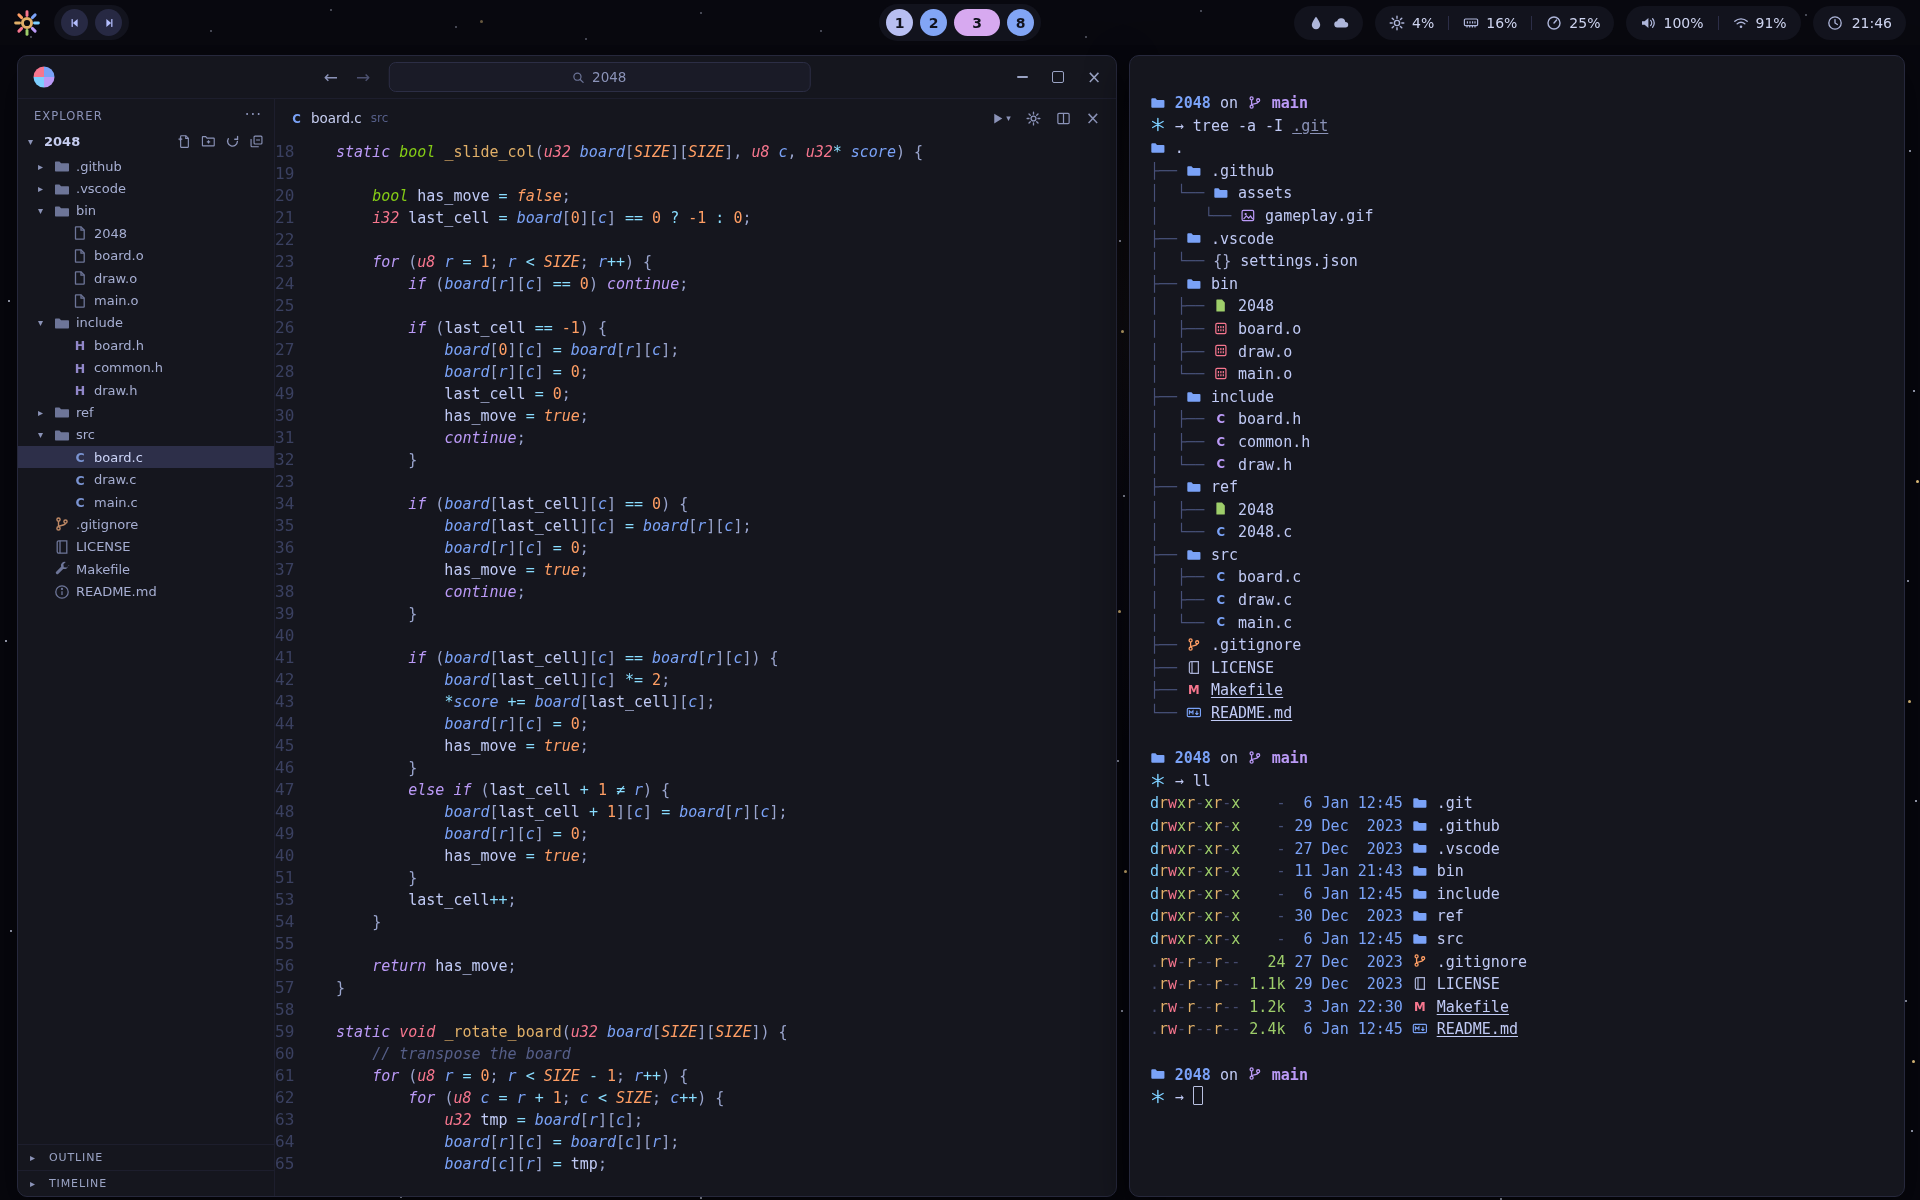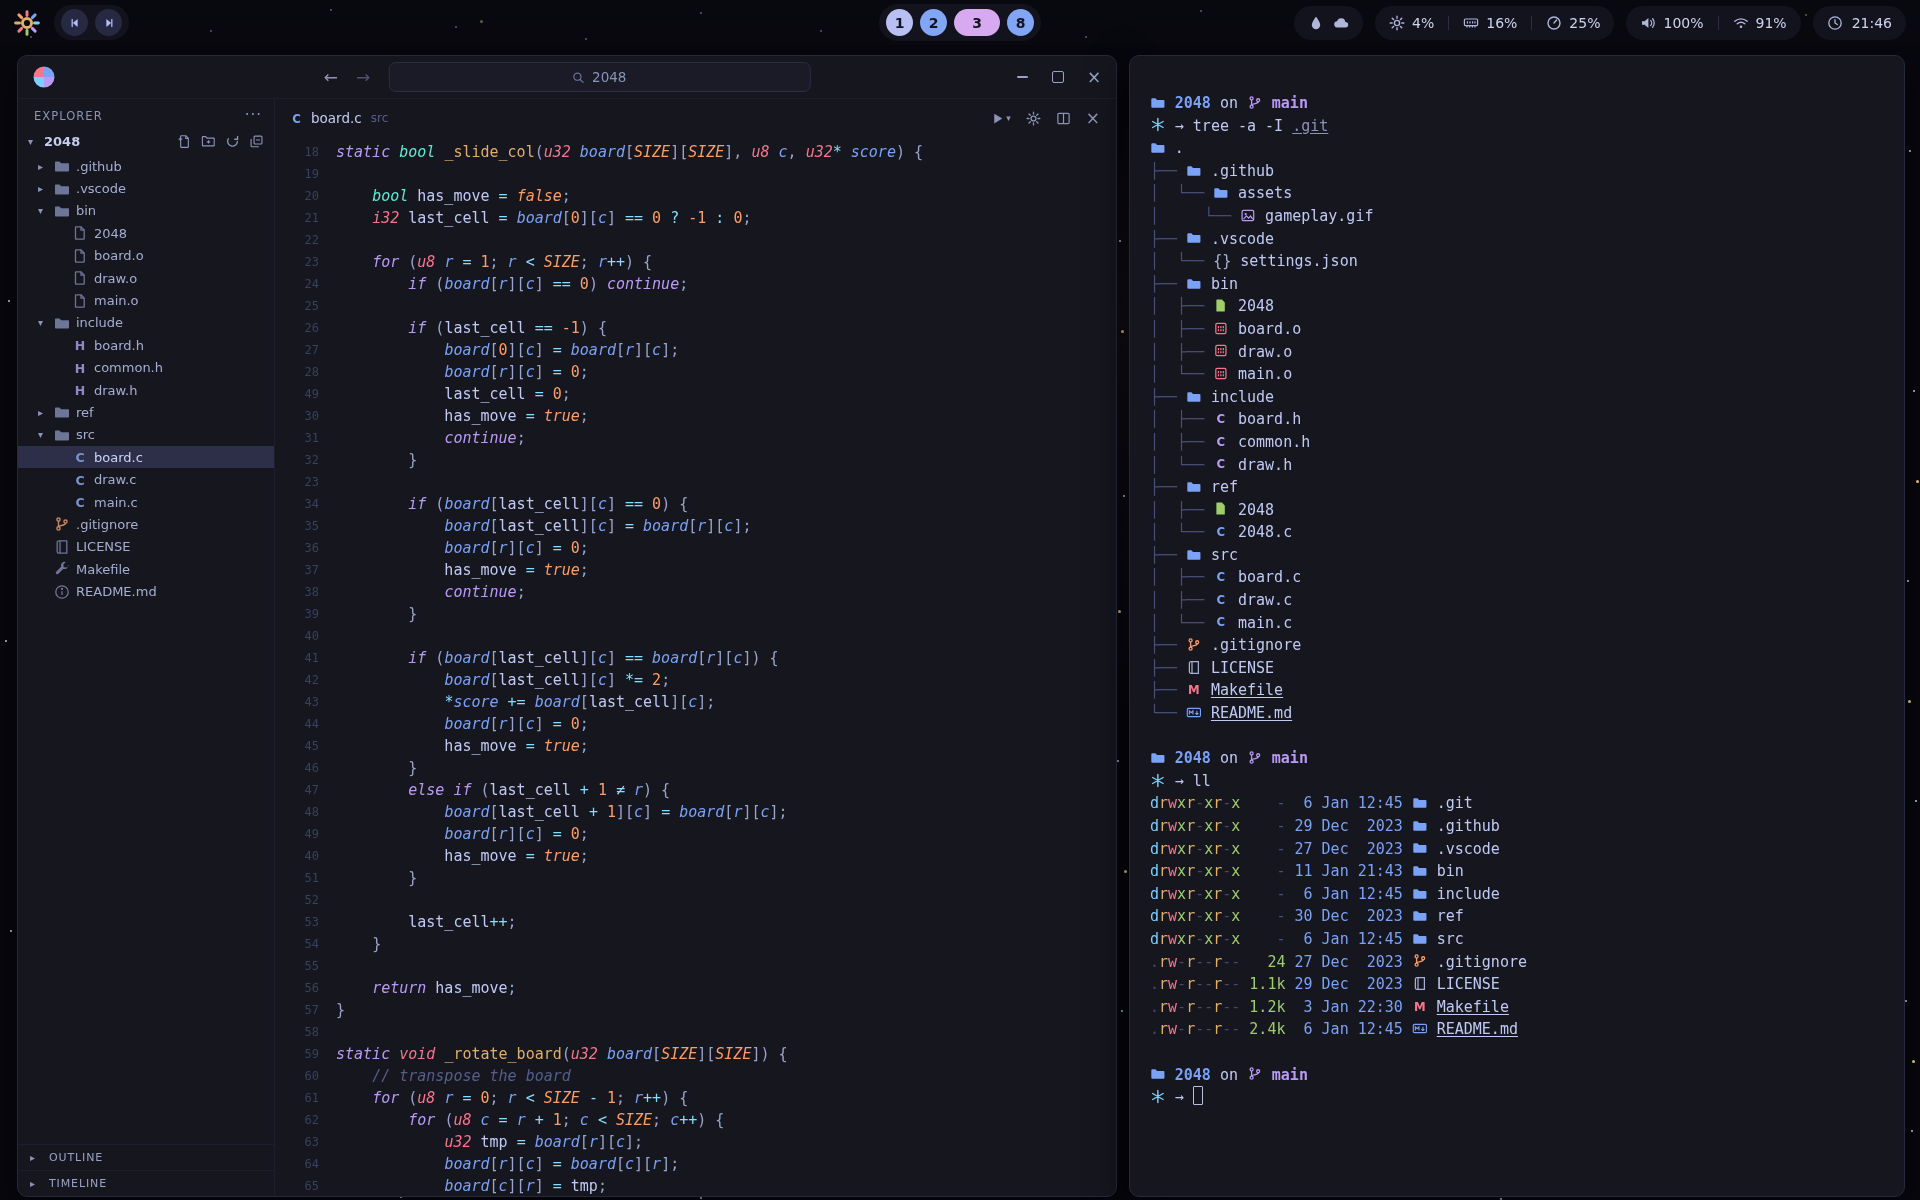--- a/index.html
+++ b/index.html
@@ -89,25 +89,25 @@
   .tab-file{font-size:13.5px;color:#c6cdf0;}
   .tab-hint{font-size:12px;color:#565f89;margin-left:2px;}
   .tab-actions{margin-left:auto;display:flex;align-items:center;gap:15px;color:#8b93b8;}
   .ta{display:flex;align-items:center;}
   .ta [data-icon],.ta.ic{width:15px;height:15px;}
   .ta em{font-style:normal;font-size:9px;margin-left:1px;}
   .ta.tx{font-size:17px;line-height:1;}
 
   .code-area{flex:1;padding-top:4px;font-family:"DejaVu Sans Mono",monospace;font-size:15px;overflow:hidden;}
   .code-row{display:flex;height:22px;line-height:22px;white-space:pre;}
-  .ln{width:44px;text-align:right;padding-right:17px;color:#3a4060;flex:none;font-size:12px;}
+  .ln{width:44px;padding-right:17px;color:#3a4060;flex:none;font-size:16px;}
   .code-text{white-space:pre;color:#c0caf5;}
   .tk-k{color:#bb9af7;font-style:italic;}
   .tk-t{color:#f7768e;font-style:italic;}
-  .tk-b{color:#5eead4;font-style:italic;}
+  .tk-b{color:#84cc16;font-style:italic;}
   .tk-f{color:#e0af68;}
   .tk-v{color:#7aa2f7;font-style:italic;}
   .tk-c{color:#ff9e64;font-style:italic;}
   .tk-n{color:#ff9e64;}
   .tk-o{color:#89ddff;}
   .tk-p{color:#9aa5ce;}
   .tk-m{color:#565f89;font-style:italic;}
 
   
   .term-content{padding:36px 16px 16px 20px;font-family:"DejaVu Sans Mono",monospace;font-size:15px;color:#c0caf5;}
@@ -568,21 +568,20 @@
             <div class="code-row"><span class="ln">42</span><span class="code-text"><span>            </span><span class="tk-v">board</span><span class="tk-p">[</span><span>last_cell</span><span class="tk-p">][</span><span class="tk-v">c</span><span class="tk-p">]</span><span> </span><span class="tk-o">*=</span><span> </span><span class="tk-n">2</span><span class="tk-p">;</span></span></div>
             <div class="code-row"><span class="ln">43</span><span class="code-text"><span>            </span><span class="tk-o">*</span><span class="tk-v">score</span><span> </span><span class="tk-o">+=</span><span> </span><span class="tk-v">board</span><span class="tk-p">[</span><span>last_cell</span><span class="tk-p">][</span><span class="tk-v">c</span><span class="tk-p">];</span></span></div>
             <div class="code-row"><span class="ln">44</span><span class="code-text"><span>            </span><span class="tk-v">board</span><span class="tk-p">[</span><span class="tk-v">r</span><span class="tk-p">][</span><span class="tk-v">c</span><span class="tk-p">]</span><span> </span><span class="tk-o">=</span><span> </span><span class="tk-n">0</span><span class="tk-p">;</span></span></div>
             <div class="code-row"><span class="ln">45</span><span class="code-text"><span>            has_move </span><span class="tk-o">=</span><span> </span><span class="tk-c">true</span><span class="tk-p">;</span></span></div>
             <div class="code-row"><span class="ln">46</span><span class="code-text"><span>        </span><span class="tk-p">}</span></span></div>
             <div class="code-row"><span class="ln">47</span><span class="code-text"><span>        </span><span class="tk-k">else</span><span> </span><span class="tk-k">if</span><span> </span><span class="tk-p">(</span><span>last_cell </span><span class="tk-o">+</span><span> </span><span class="tk-n">1</span><span> </span><span class="tk-o">≠</span><span> </span><span class="tk-v">r</span><span class="tk-p">) {</span></span></div>
             <div class="code-row"><span class="ln">48</span><span class="code-text"><span>            </span><span class="tk-v">board</span><span class="tk-p">[</span><span>last_cell </span><span class="tk-o">+</span><span> </span><span class="tk-n">1</span><span class="tk-p">][</span><span class="tk-v">c</span><span class="tk-p">]</span><span> </span><span class="tk-o">=</span><span> </span><span class="tk-v">board</span><span class="tk-p">[</span><span class="tk-v">r</span><span class="tk-p">][</span><span class="tk-v">c</span><span class="tk-p">];</span></span></div>
             <div class="code-row"><span class="ln">49</span><span class="code-text"><span>            </span><span class="tk-v">board</span><span class="tk-p">[</span><span class="tk-v">r</span><span class="tk-p">][</span><span class="tk-v">c</span><span class="tk-p">]</span><span> </span><span class="tk-o">=</span><span> </span><span class="tk-n">0</span><span class="tk-p">;</span></span></div>
             <div class="code-row"><span class="ln">40</span><span class="code-text"><span>            has_move </span><span class="tk-o">=</span><span> </span><span class="tk-c">true</span><span class="tk-p">;</span></span></div>
             <div class="code-row"><span class="ln">51</span><span class="code-text"><span>        </span><span class="tk-p">}</span></span></div>
-            <div class="code-row"><span class="ln">52</span><span class="code-text"></span></div>
             <div class="code-row"><span class="ln">53</span><span class="code-text"><span>        last_cell</span><span class="tk-o">++</span><span class="tk-p">;</span></span></div>
             <div class="code-row"><span class="ln">54</span><span class="code-text"><span>    </span><span class="tk-p">}</span></span></div>
             <div class="code-row"><span class="ln">55</span><span class="code-text"></span></div>
             <div class="code-row"><span class="ln">56</span><span class="code-text"><span>    </span><span class="tk-k">return</span><span> has_move</span><span class="tk-p">;</span></span></div>
             <div class="code-row"><span class="ln">57</span><span class="code-text"><span class="tk-p">}</span></span></div>
             <div class="code-row"><span class="ln">58</span><span class="code-text"></span></div>
             <div class="code-row"><span class="ln">59</span><span class="code-text"><span class="tk-k">static</span><span> </span><span class="tk-t">void</span><span> </span><span class="tk-f">_rotate_board</span><span class="tk-p">(</span><span class="tk-t">u32</span><span> </span><span class="tk-v">board</span><span class="tk-p">[</span><span class="tk-c">SIZE</span><span class="tk-p">][</span><span class="tk-c">SIZE</span><span class="tk-p">]) {</span></span></div>
             <div class="code-row"><span class="ln">60</span><span class="code-text"><span>    </span><span class="tk-m">// transpose the board</span></span></div>
             <div class="code-row"><span class="ln">61</span><span class="code-text"><span>    </span><span class="tk-k">for</span><span> </span><span class="tk-p">(</span><span class="tk-t">u8</span><span> </span><span class="tk-v">r</span><span> </span><span class="tk-o">=</span><span> </span><span class="tk-n">0</span><span class="tk-p">;</span><span> </span><span class="tk-v">r</span><span> </span><span class="tk-o">&lt;</span><span> </span><span class="tk-c">SIZE</span><span> </span><span class="tk-o">-</span><span> </span><span class="tk-n">1</span><span class="tk-p">;</span><span> </span><span class="tk-v">r</span><span class="tk-o">++</span><span class="tk-p">) {</span></span></div>
             <div class="code-row"><span class="ln">62</span><span class="code-text"><span>        </span><span class="tk-k">for</span><span> </span><span class="tk-p">(</span><span class="tk-t">u8</span><span> </span><span class="tk-v">c</span><span> </span><span class="tk-o">=</span><span> </span><span class="tk-v">r</span><span> </span><span class="tk-o">+</span><span> </span><span class="tk-n">1</span><span class="tk-p">;</span><span> </span><span class="tk-v">c</span><span> </span><span class="tk-o">&lt;</span><span> </span><span class="tk-c">SIZE</span><span class="tk-p">;</span><span> </span><span class="tk-v">c</span><span class="tk-o">++</span><span class="tk-p">) {</span></span></div>

